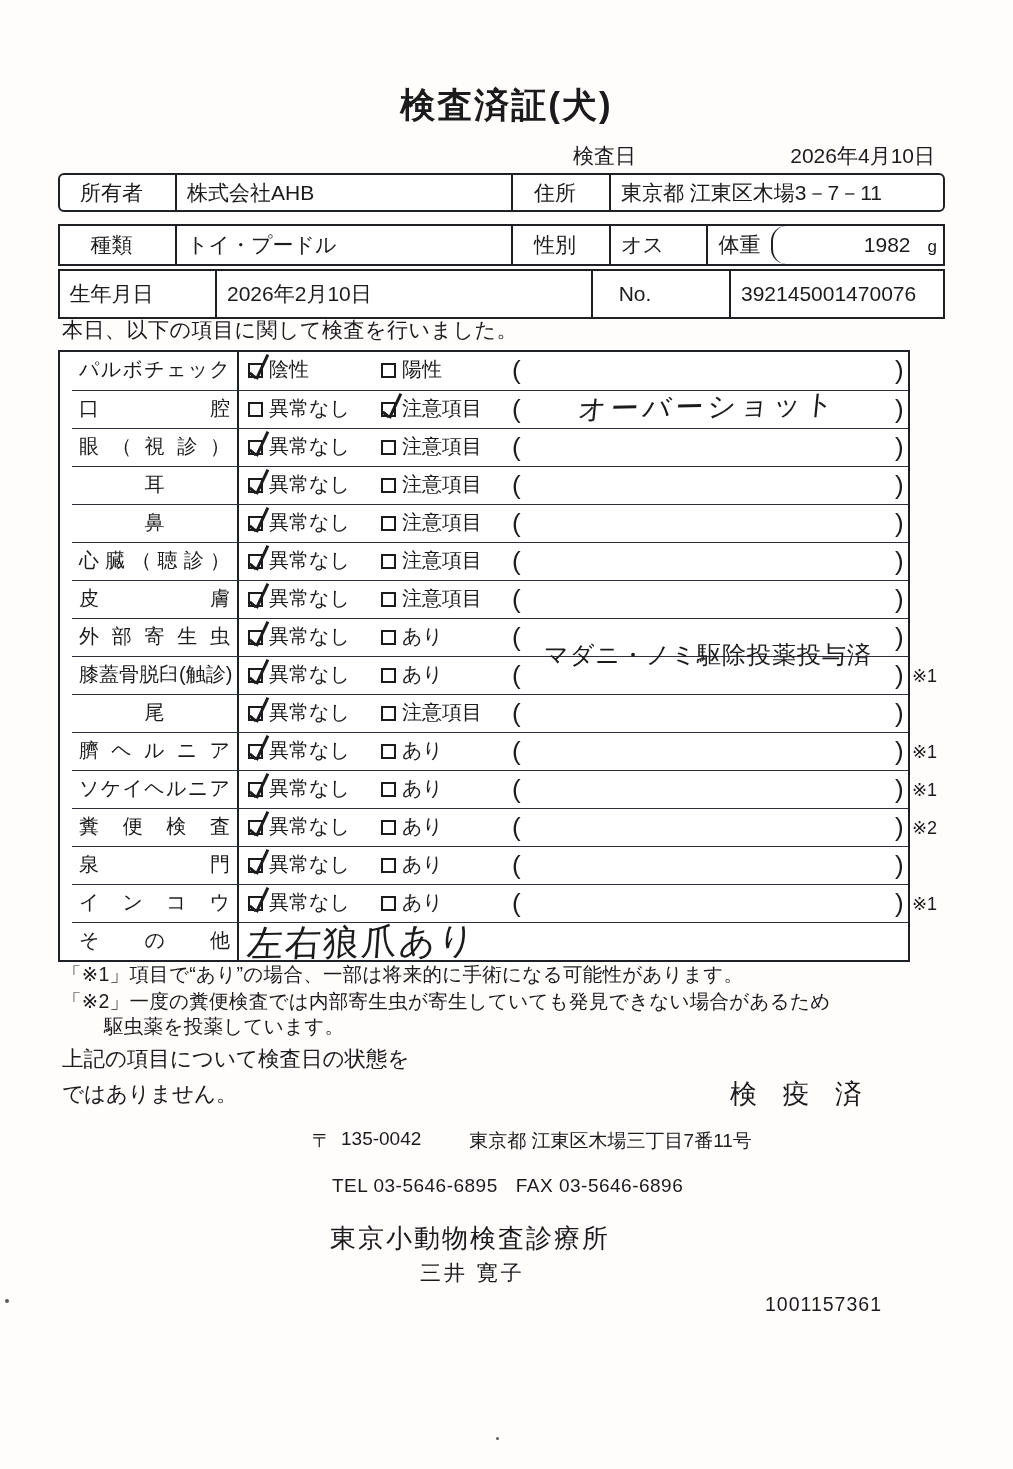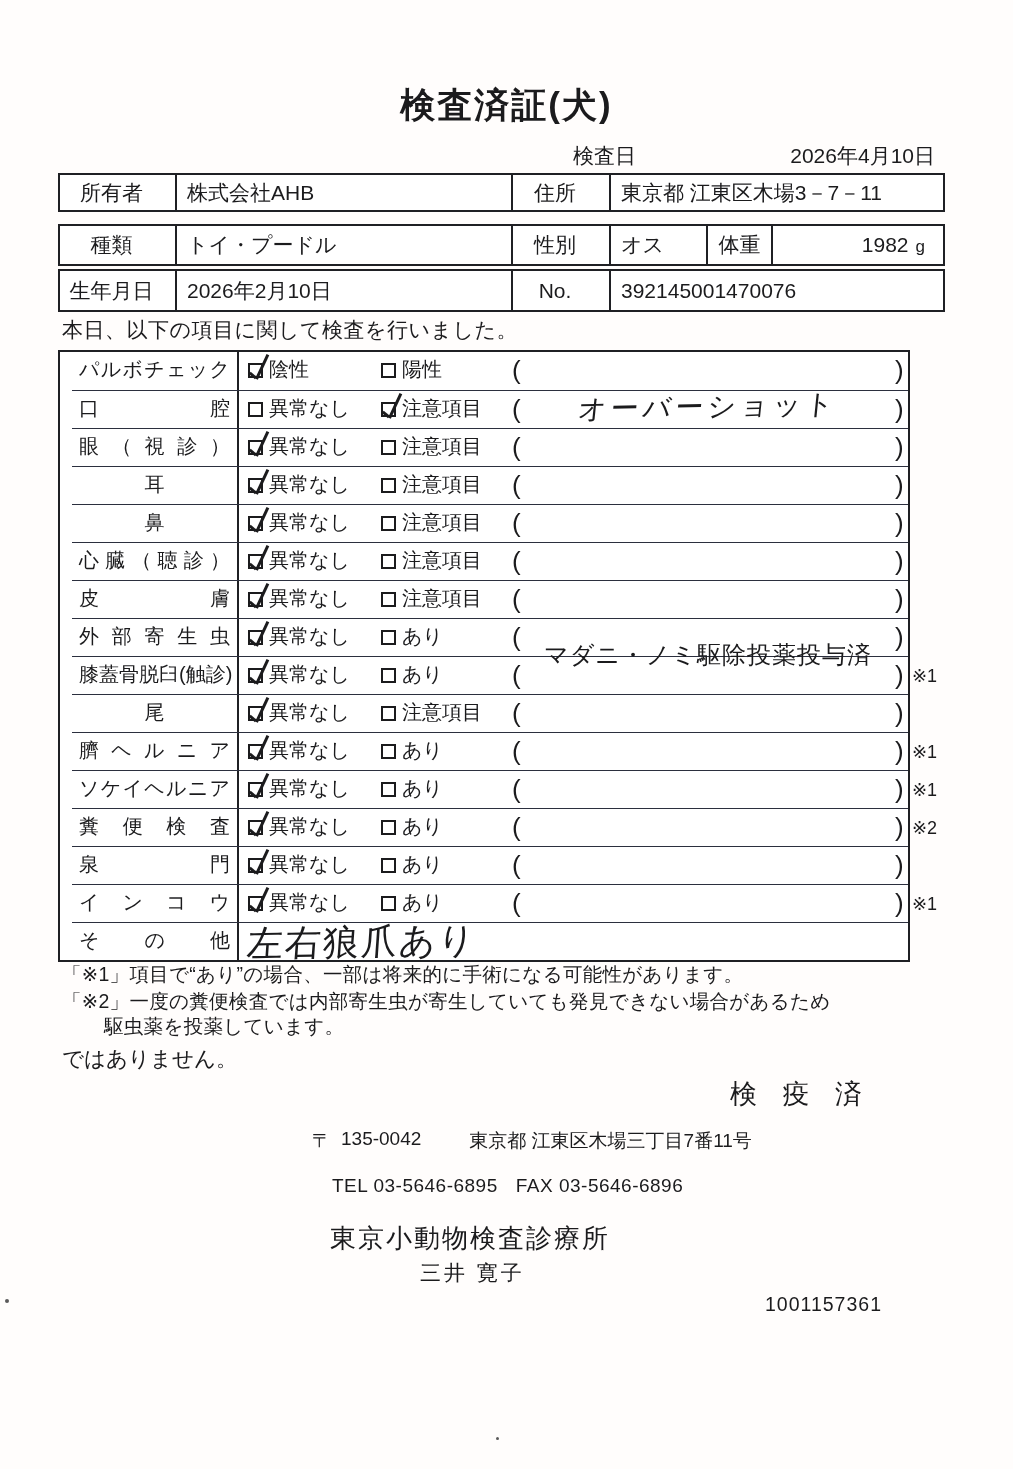--- a/index.html
+++ b/index.html
@@ -17,27 +17,27 @@
   .daterow {
     position:absolute; top:142px; left:573px; width:362px;
     display:flex; justify-content:space-between; font-size:21px;
   }
   
   .tbl { position:absolute; left:58px; width:887px; border:2px solid #1f2024; display:flex; align-items:stretch; background:#fff; }
   .tbl .cell { border-left:2px solid #1f2024; display:flex; align-items:center; font-size:21px; overflow:hidden; }
   .tbl .cell:first-child { border-left:none; }
   .tbl .lab { justify-content:center; }
   .tbl .val { padding-left:10px;margin-left:12px; }
-  #tblA { top:173px; height:39px; }
+  #tblA { top:173px; height:39px;border-radius:6px; }
   #tblB { top:224px; height:42px; }
-  #tblC { top:269px; height:43px; }
+  #tblC { top:269px; height:50px;gap:40px; }
   .w1 { width:103px; } .w2 { width:336px; } .w3 { width:86px; }
   .w4 { width:97px; } .w5 { width:65px; }
   .flex1 { flex:1;text-align:right; }
-  .wv { justify-content:flex-end; padding-right:18px; gap:7px; }
+  .wv { justify-content:flex-end; padding-right:6px; gap:17px;border-radius:15px; }
   .wv .unit { font-size:17px; padding-top:4px; }
   .intro { position:absolute; left:62px; top:316px; font-size:21px; letter-spacing:0.5px; }
   
   #exam { position:absolute; left:58px; top:350px; width:852px; border:2px solid #1f2024; background:#fff;padding-left:12px; }
   .exam-row { display:flex; height:38px; border-top:1.5px solid #2b2f3e; }
   .exam-row:first-child { border-top:none; }
   .exam-row .rlabel {
     width:167px; border-right:2px solid #1f2024; font-size:20px;
     padding:0 7px; line-height:35px;
     text-align:justify; text-align-last:justify; overflow:hidden; white-space:nowrap;
@@ -346,20 +346,21 @@
       </div>
     </div>
 
   </div>
 
   <div class="fn" id="fn1">「※1」項目で“あり”の場合、一部は将来的に手術になる可能性があります。</div>
   <div class="fn" id="fn2">「※2」一度の糞便検査では内部寄生虫が寄生していても発見できない場合があるため</div>
   <div class="fn" id="fn3">駆虫薬を投薬しています。</div>
 
   <div id="disclaimer">
+    <div>上記の項目について検査日の状態を</div>
     <div>ではありません。</div>
   </div>
 
   <div id="stamp">検 疫 済</div>
 
   <div id="postal">
     <span>〒</span>
     <span>135-0042</span>
     <span class="gap"></span>
     <span>東京都 江東区木場三丁目7番11号</span>

